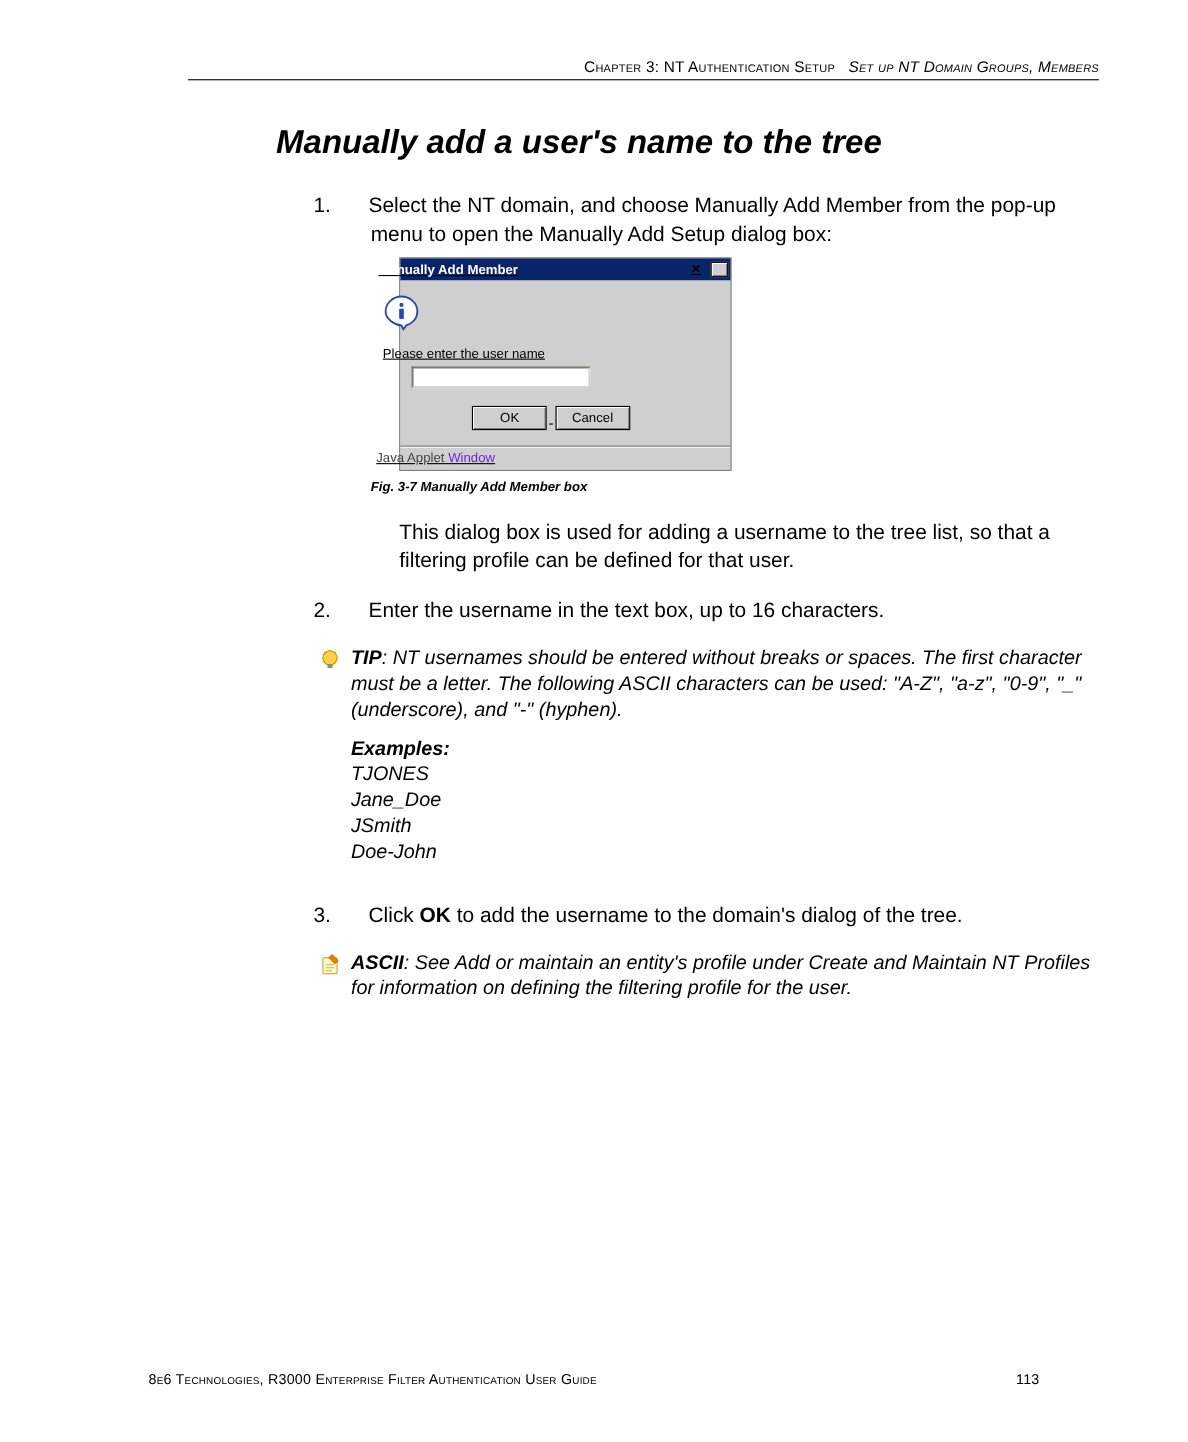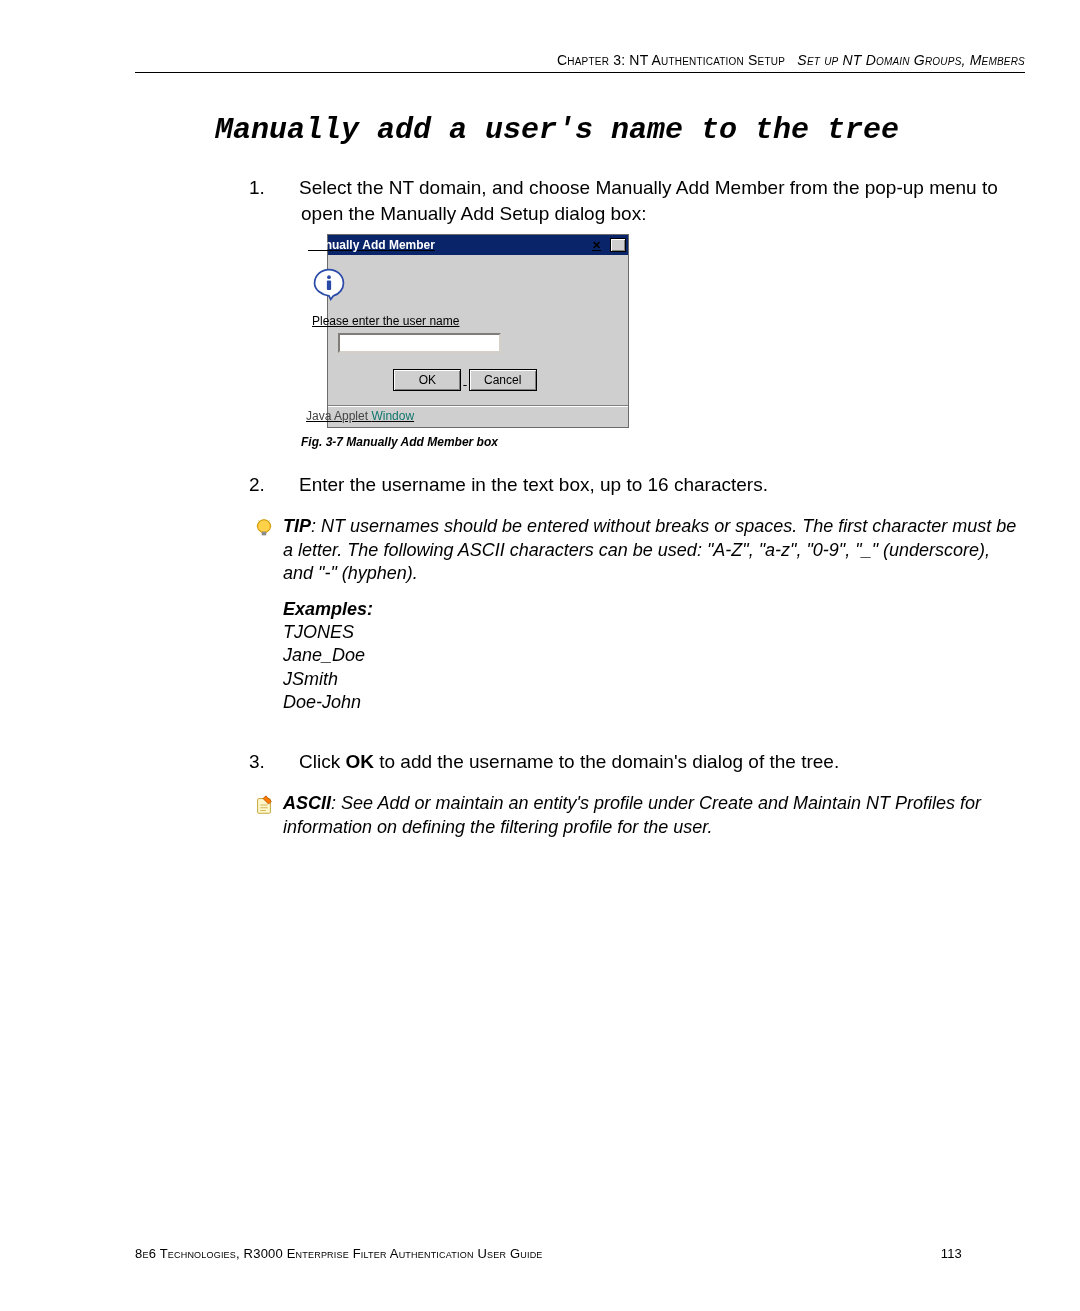--- a/index.html
+++ b/index.html
@@ -5,36 +5,37 @@
   * { margin: 0; padding: 0; box-sizing: border-box; }
   body {
     font-family: Arial, Helvetica, sans-serif;
     background: #fff;
     width: 1080px;
     height: 1311px;
     position: relative;
     color: #000;
   }
   .page {
-    padding: 52px 55px 0 135px;
+    padding: 52px 81px 0 135px;
+    margin-left: 36px;
   }
   .header-line {
     border-bottom: 1.5px solid #000;
     padding-bottom: 4px;
     margin-bottom: 40px;
     text-align: right;
     font-size: 14px;
     font-variant: small-caps;
     letter-spacing: 0.2px;
   }
   .header-line .hdr-left {
     font-weight: normal;
   }
   .section-title {
-    font-family: Liberation Mono, monospace;
+    font-family: Liberation Sans, sans-serif;
     font-size: 30px;
     font-weight: bold;
     font-style: italic;
     margin: 0 0 28px 80px;
   }
   .content {
     margin-left: 140px;
   }
   ol.steps {
     list-style: none;
@@ -135,21 +136,21 @@
     cursor: pointer;
   }
   .dlg-status {
     background: #cfcfcf;
     border-top: 1px solid #808080;
     box-shadow: 0 1px 0 #fff inset;
     padding: 2px 4px;
     font-size: 12px;
     color: #444;
   }
-  .dlg-status .win { color: #0f766e; }
+  .dlg-status .win { color: #6d28d9; }
   .fig-caption {
     font-style: italic;
     font-size: 12px;
     margin: 6px 0 22px 26px;
     font-weight: bold;
   }
   .body-para {
     font-size: 19px;
     line-height: 1.35;
     margin-left: 26px;
@@ -180,21 +181,21 @@
     font-size: 18px;
     line-height: 1.3;
     margin-bottom: 20px;
     margin-top: 12px;
   }
   .examples .ex-label { font-weight: bold; }
   .footer {
     position: absolute;
     bottom: 50px;
     left: 135px;
-    right: 118px;
+    right: 135px;
     display: flex;
     justify-content: space-between;
     font-size: 13px;
     font-variant: small-caps;
     letter-spacing: 0.2px;
     text-align: center;
   }
   .bold { font-weight: bold; }
 </style>
 </head>
@@ -238,20 +239,21 @@
                 <button class="dlg-btn">Cancel</button>
               </div>
             </div>
             <div class="dlg-status">
               <span>Java Applet </span><span class="win">Window</span>
             </div>
           </div>
         </div>
         <div class="fig-caption">Fig. 3-7  Manually Add Member box</div>
 
+        <div class="body-para">This dialog box is used for adding a username to the tree list, so that a filtering profile can be defined for that user.</div>
       </li>
 
       <li>
         <span class="num">2.</span><span>Enter the username in the text box, up to 16 characters.</span>
       </li>
     </ol>
 
     <div class="callout">
       <div class="c-icon">
         <svg viewBox="0 0 24 24">

